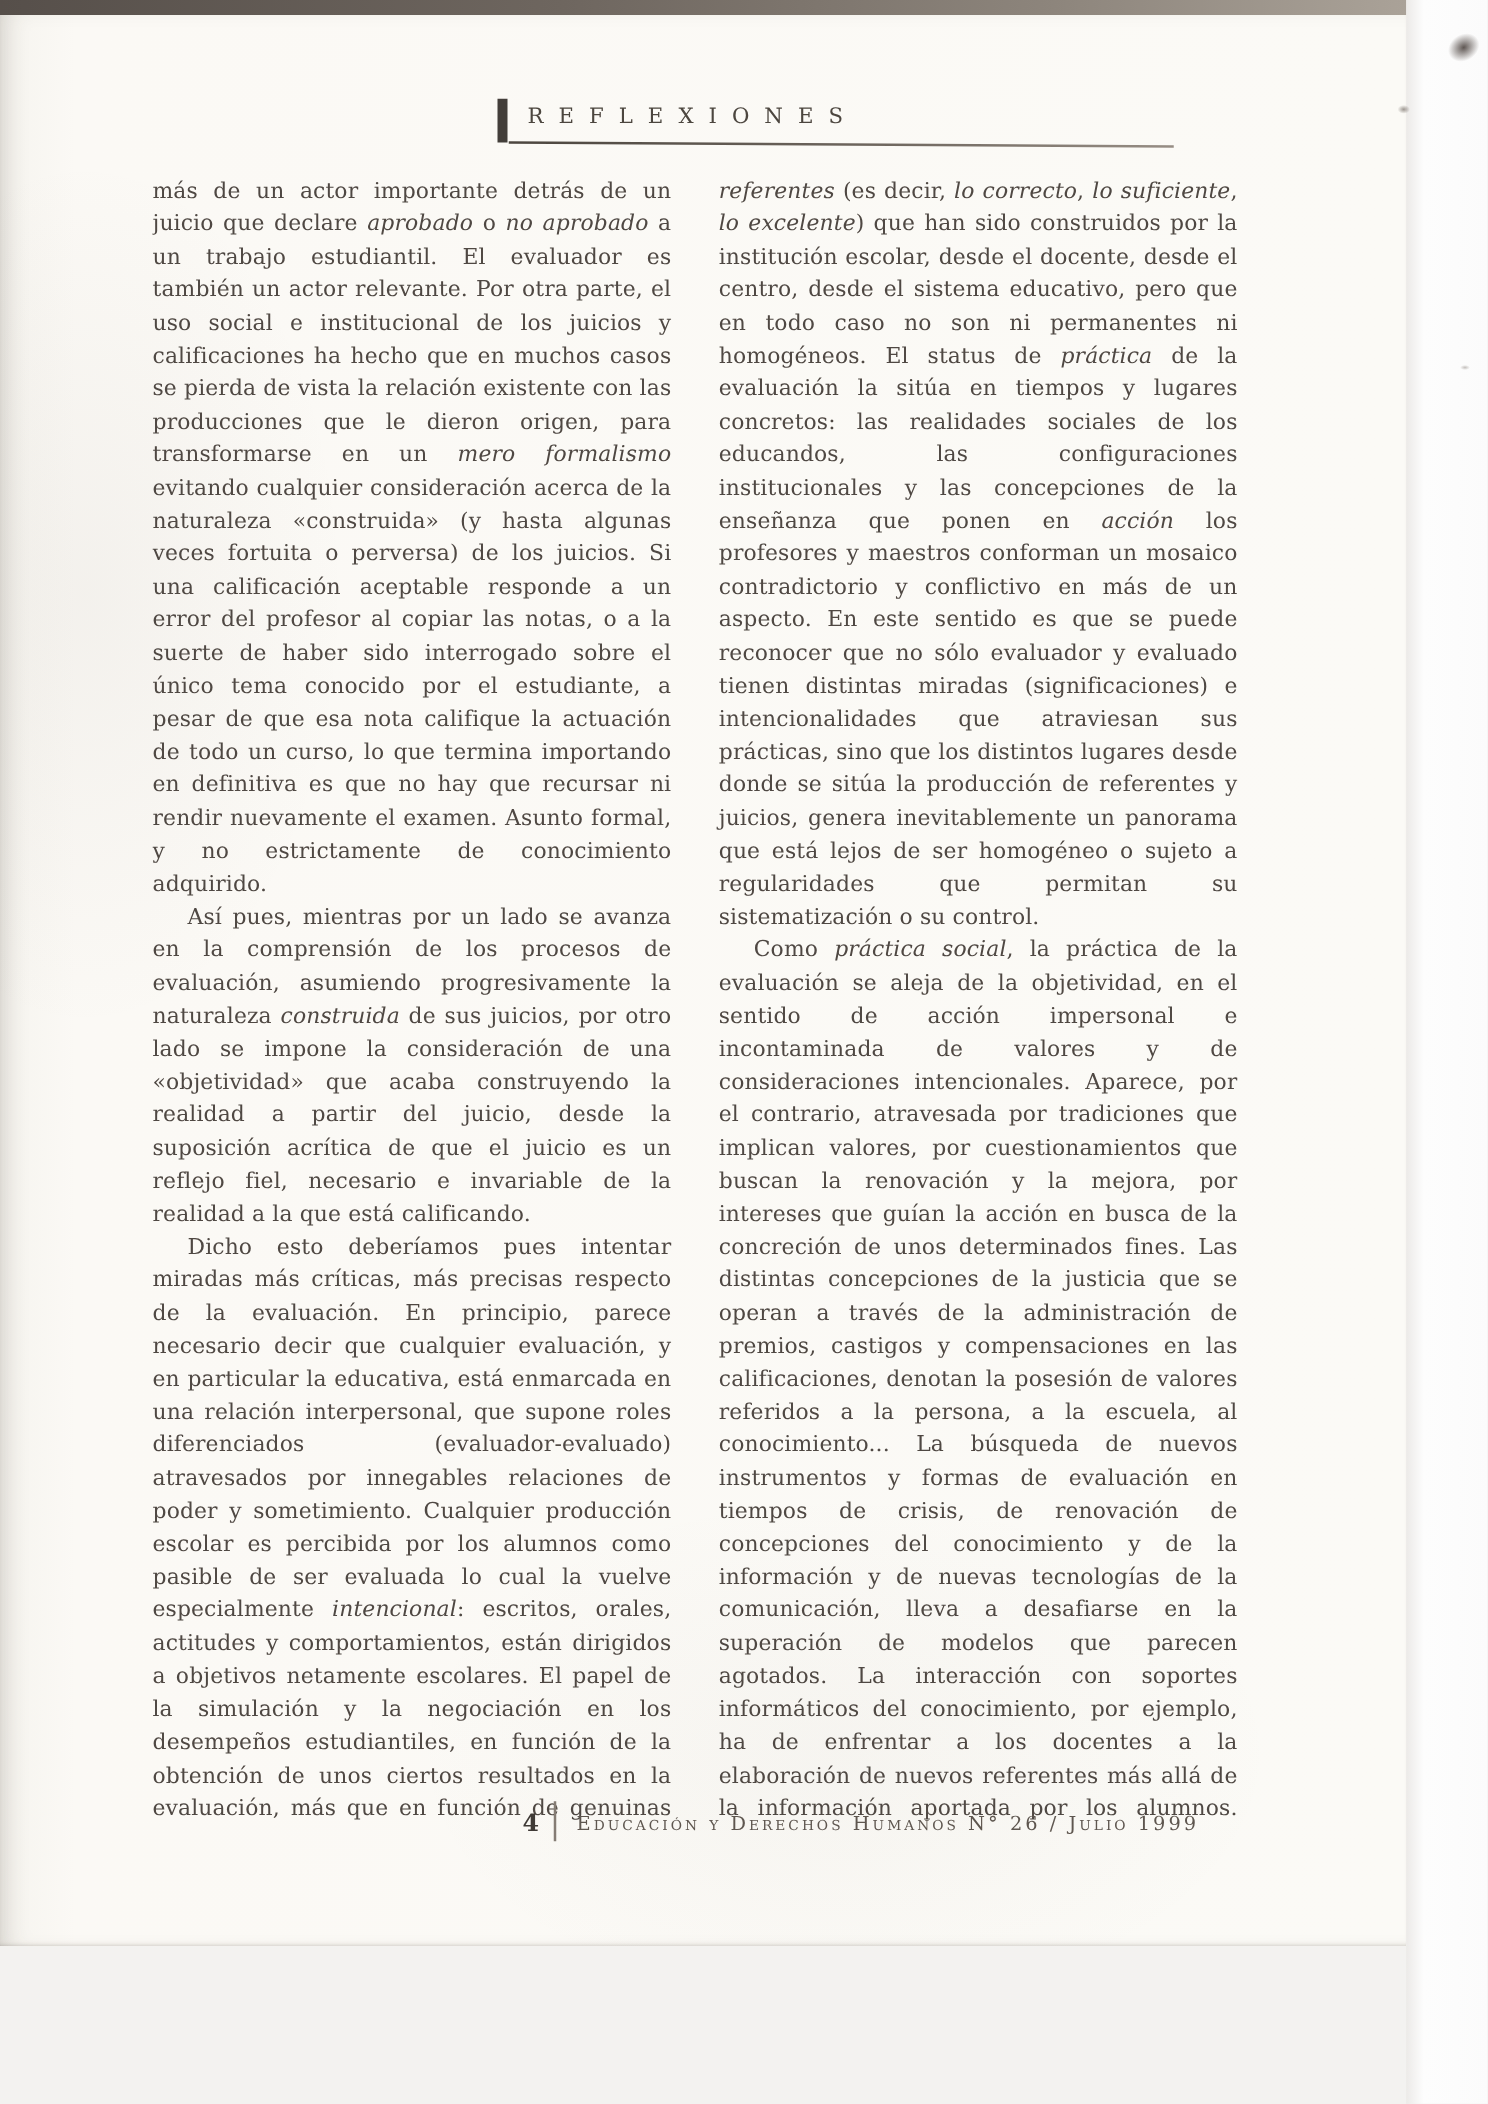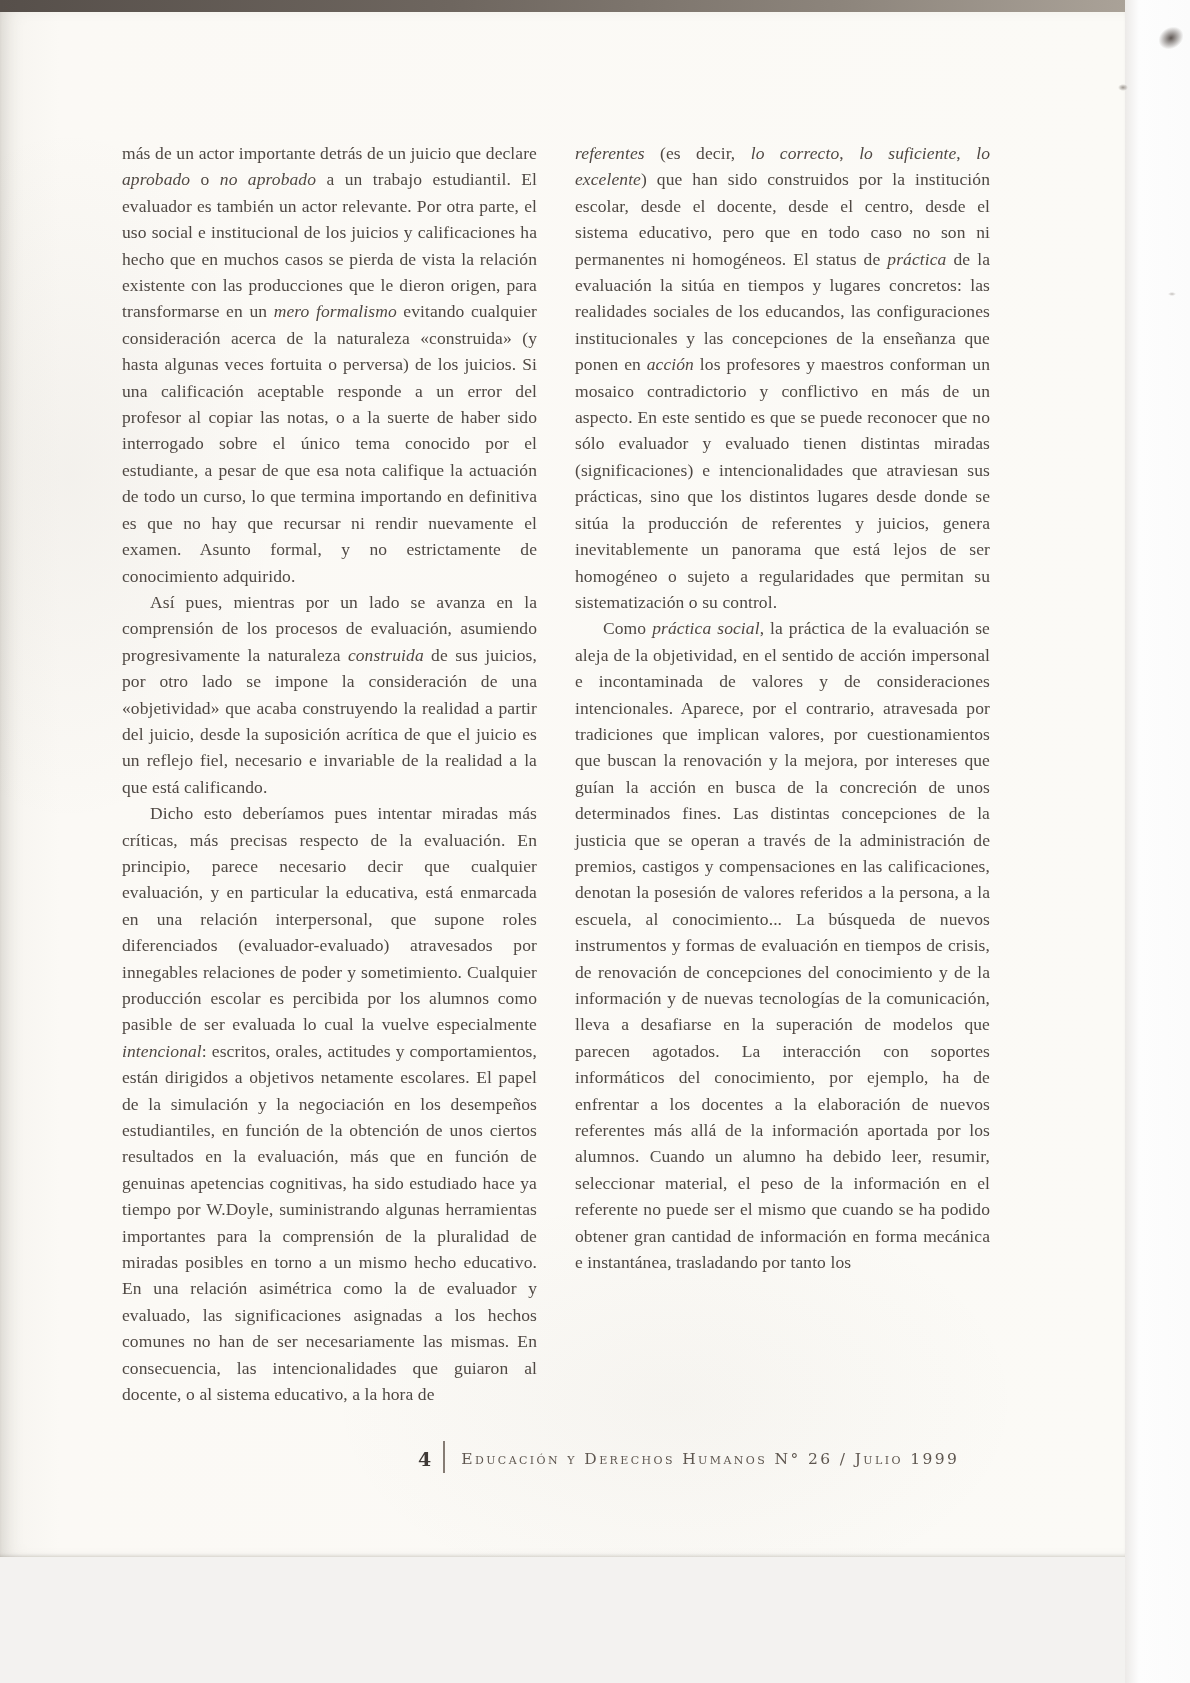--- a/index.html
+++ b/index.html
@@ -69,21 +69,21 @@
     position:absolute;left:122px;top:140px;width:868px;height:1316px;
     display:flex;gap:38px;overflow:hidden;
   }
   .col{
     width:415px;flex:0 0 415px;
     text-align:justify;
     color:#4f4843;
     font-size:17.5px;line-height:26.4px;
     letter-spacing:.1px;
   }
-  .col p{margin:0;font-family:Liberation Serif, serif;}
+  .col p{margin:0;}
   .col p.indent{text-indent:28px;}
   .col em{font-style:italic;}
 
   
   .footer{position:absolute;left:418px;top:1444px;display:flex;align-items:flex-start;}
   .footer-num{font-weight:bold;font-size:19px;color:#3f3a36;line-height:30px;}
   .footer-divider{width:2px;height:32px;background:#857c74;margin:-3px 16px 0 12px;}
   .footer-text{
     font-variant:small-caps;letter-spacing:2.4px;
     font-size:15.5px;color:#5e564f;line-height:30px;white-space:nowrap;
@@ -107,20 +107,25 @@
 
   <div class="page"></div>
   <div class="below-page"></div>
   <div class="right-strip"></div>
   <div class="grain"></div>
 
   <div class="smudge-a"></div>
   <div class="smudge-b"></div>
   <div class="smudge-c"></div>
 
+  <div class="header">
+    <span class="header-bar"></span>
+    <span class="header-title">REFLEXIONES</span>
+    <span class="header-rule"></span>
+  </div>
 
   <div class="columns">
     <div class="col">
         <p class=""><span>más de un actor importante detrás de un juicio que declare </span><em>aprobado</em><span> o </span><em>no aprobado</em><span> a un trabajo estudiantil. El evaluador es también un actor relevante. Por otra parte, el uso social e institucional de los juicios y calificaciones ha hecho  que en muchos casos se pierda de vista la relación existente con las  producciones que le dieron origen, para transformarse en un </span><em>mero formalismo</em><span> evitando cualquier consideración acerca de la naturaleza «construida» (y hasta algunas veces fortuita o perversa) de los juicios. Si una calificación aceptable responde a un error del profesor al copiar las notas, o a la suerte de haber sido interrogado sobre el único tema conocido por el estudiante, a pesar de que esa nota califique la actuación de todo un curso, lo que termina importando en definitiva es que no hay que recursar ni rendir nuevamente el examen. Asunto formal, y no estrictamente de conocimiento adquirido.</span></p>
         <p class="indent"><span>Así pues, mientras por un lado se avanza en la comprensión de los procesos de evaluación, asumiendo progresivamente la naturaleza </span><em>construida</em><span> de sus juicios, por otro lado se impone la consideración de una «objetividad» que acaba construyendo la realidad a partir del juicio, desde la suposición acrítica de que el juicio es un reflejo fiel, necesario e invariable de la realidad a la que está calificando.</span></p>
         <p class="indent"><span>Dicho esto deberíamos pues intentar miradas más críticas, más precisas respecto de la evaluación. En principio, parece necesario decir que cualquier evaluación, y en particular la educativa, está enmarcada en una relación interpersonal, que supone roles diferenciados (evaluador-evaluado) atravesados por innegables relaciones de poder y sometimiento. Cualquier producción escolar es percibida por los alumnos como pasible de ser evaluada lo cual la vuelve especialmente </span><em>intencional</em><span>: escritos, orales, actitudes y comportamientos, están dirigidos a objetivos netamente escolares. El papel de la simulación y la negociación en los desempeños estudiantiles, en función de la obtención de unos ciertos resultados en la evaluación, más que en función de genuinas apetencias cognitivas, ha sido estudiado hace ya tiempo por W.Doyle, suministrando algunas herramientas importantes para la comprensión de la pluralidad de miradas posibles en torno a un mismo hecho educativo. En una relación asimétrica como la de evaluador y evaluado, las significaciones asignadas a los hechos comunes no han de ser necesariamente las mismas. En consecuencia, las intencionalidades que guiaron al docente, o al sistema educativo, a la hora de </span></p>
       </div>
     <div class="col">
         <p class=""><em>referentes</em><span> (es decir, </span><em>lo correcto</em><span>, </span><em>lo suficiente</em><span>, </span><em>lo excelente</em><span>) que han sido construidos por la institución escolar, desde el docente, desde el centro, desde el sistema educativo, pero que en todo caso no son ni permanentes ni homogéneos. El  status de </span><em>práctica</em><span> de la evaluación la sitúa en  tiempos y lugares concretos: las realidades sociales de los educandos, las configuraciones institucionales y las concepciones de la enseñanza que ponen en </span><em>acción</em><span> los profesores y maestros conforman un mosaico contradictorio y conflictivo en más de un aspecto. En este sentido es que se puede reconocer que no sólo evaluador y evaluado tienen distintas miradas (significaciones) e intencionalidades que atraviesan sus prácticas,  sino que los distintos lugares desde donde se sitúa la  producción de referentes y juicios, genera inevitablemente un panorama  que está lejos de ser homogéneo o sujeto a regularidades que permitan su sistematización o su control.</span></p>
         <p class="indent"><span>Como </span><em>práctica social</em><span>, la práctica de la evaluación se aleja de la objetividad, en el sentido de acción impersonal e incontaminada de valores y de consideraciones intencionales. Aparece, por el contrario, atravesada por tradiciones que implican valores, por cuestionamientos que buscan la renovación y la mejora, por intereses que guían la acción en busca de la concreción de unos  determinados fines. Las distintas concepciones de la justicia que se operan a través de la administración de premios, castigos y compensaciones en las calificaciones, denotan la posesión de valores referidos a la persona, a la escuela, al conocimiento... La búsqueda de nuevos instrumentos y formas de evaluación en tiempos de crisis, de renovación de concepciones del conocimiento y de la información y de nuevas tecnologías de la comunicación, lleva a desafiarse en la superación de modelos que parecen agotados. La interacción con soportes informáticos del conocimiento, por ejemplo, ha de enfrentar a  los docentes a la elaboración de nuevos referentes más allá de la información aportada por los alumnos. Cuando un alumno ha debido leer, resumir, seleccionar material, el peso de la información en el referente no puede ser el mismo que cuando se ha podido obtener gran cantidad de información en forma mecánica e instantánea, trasladando  por tanto los </span></p>

